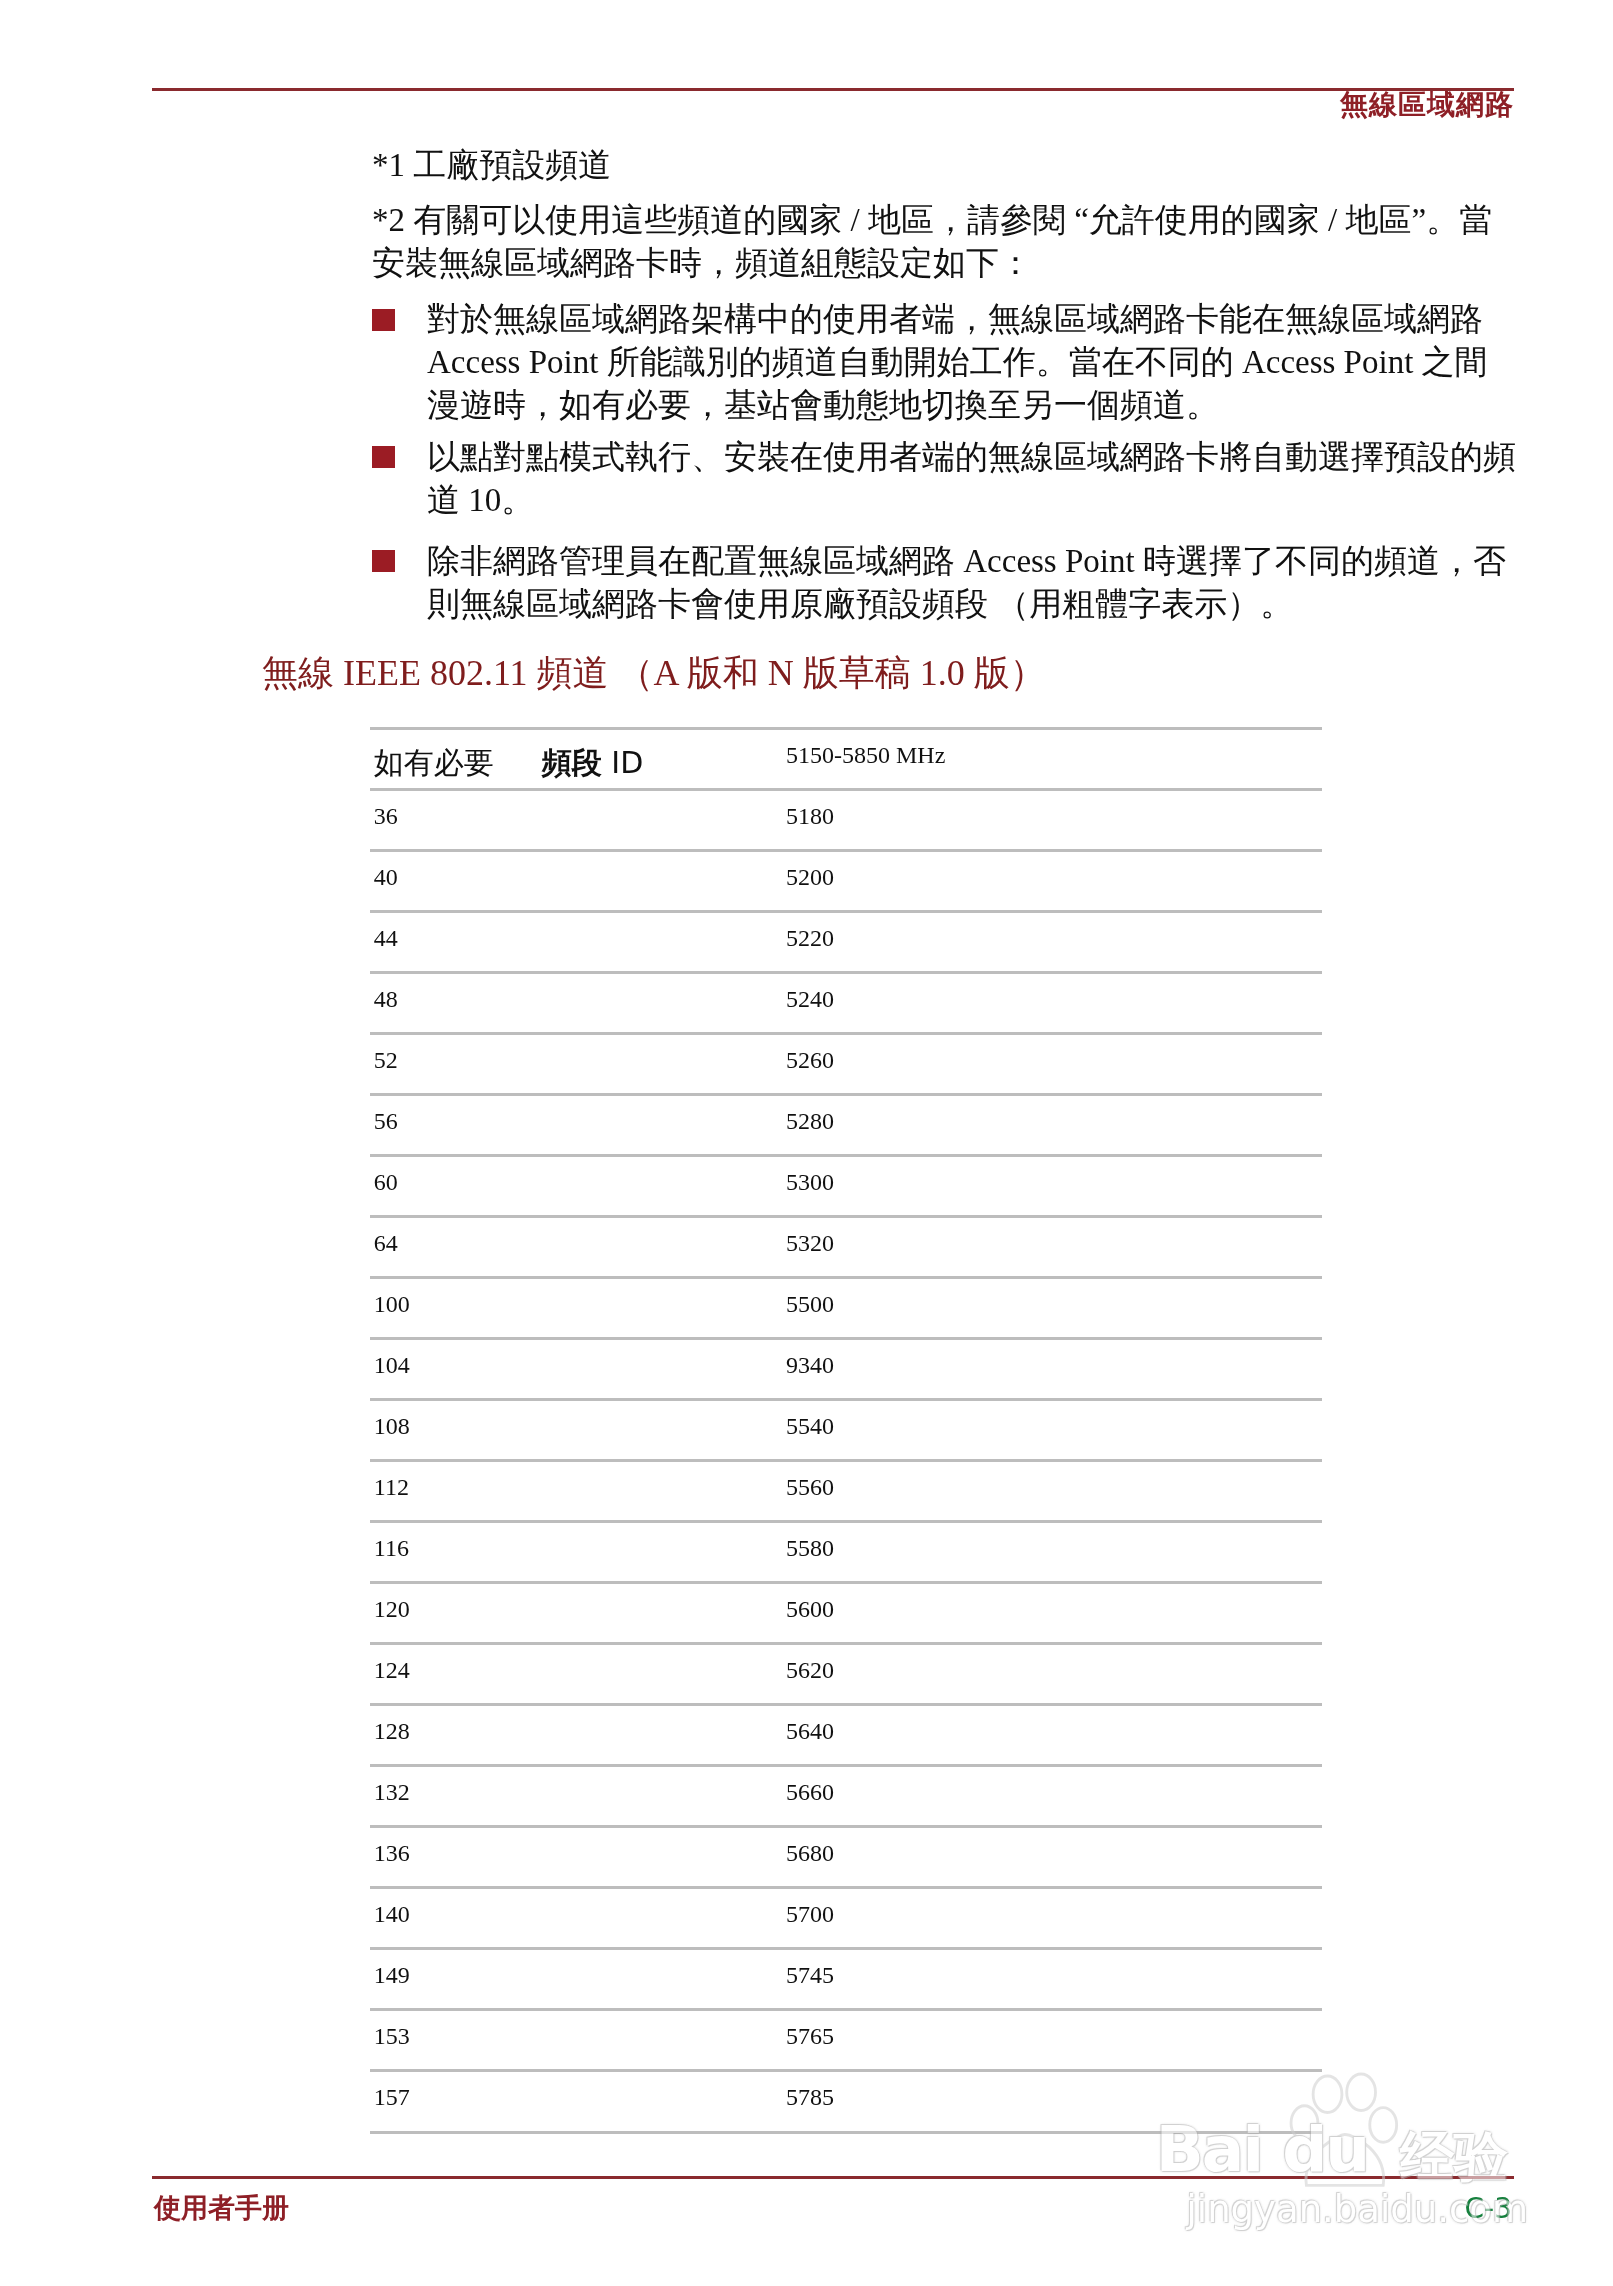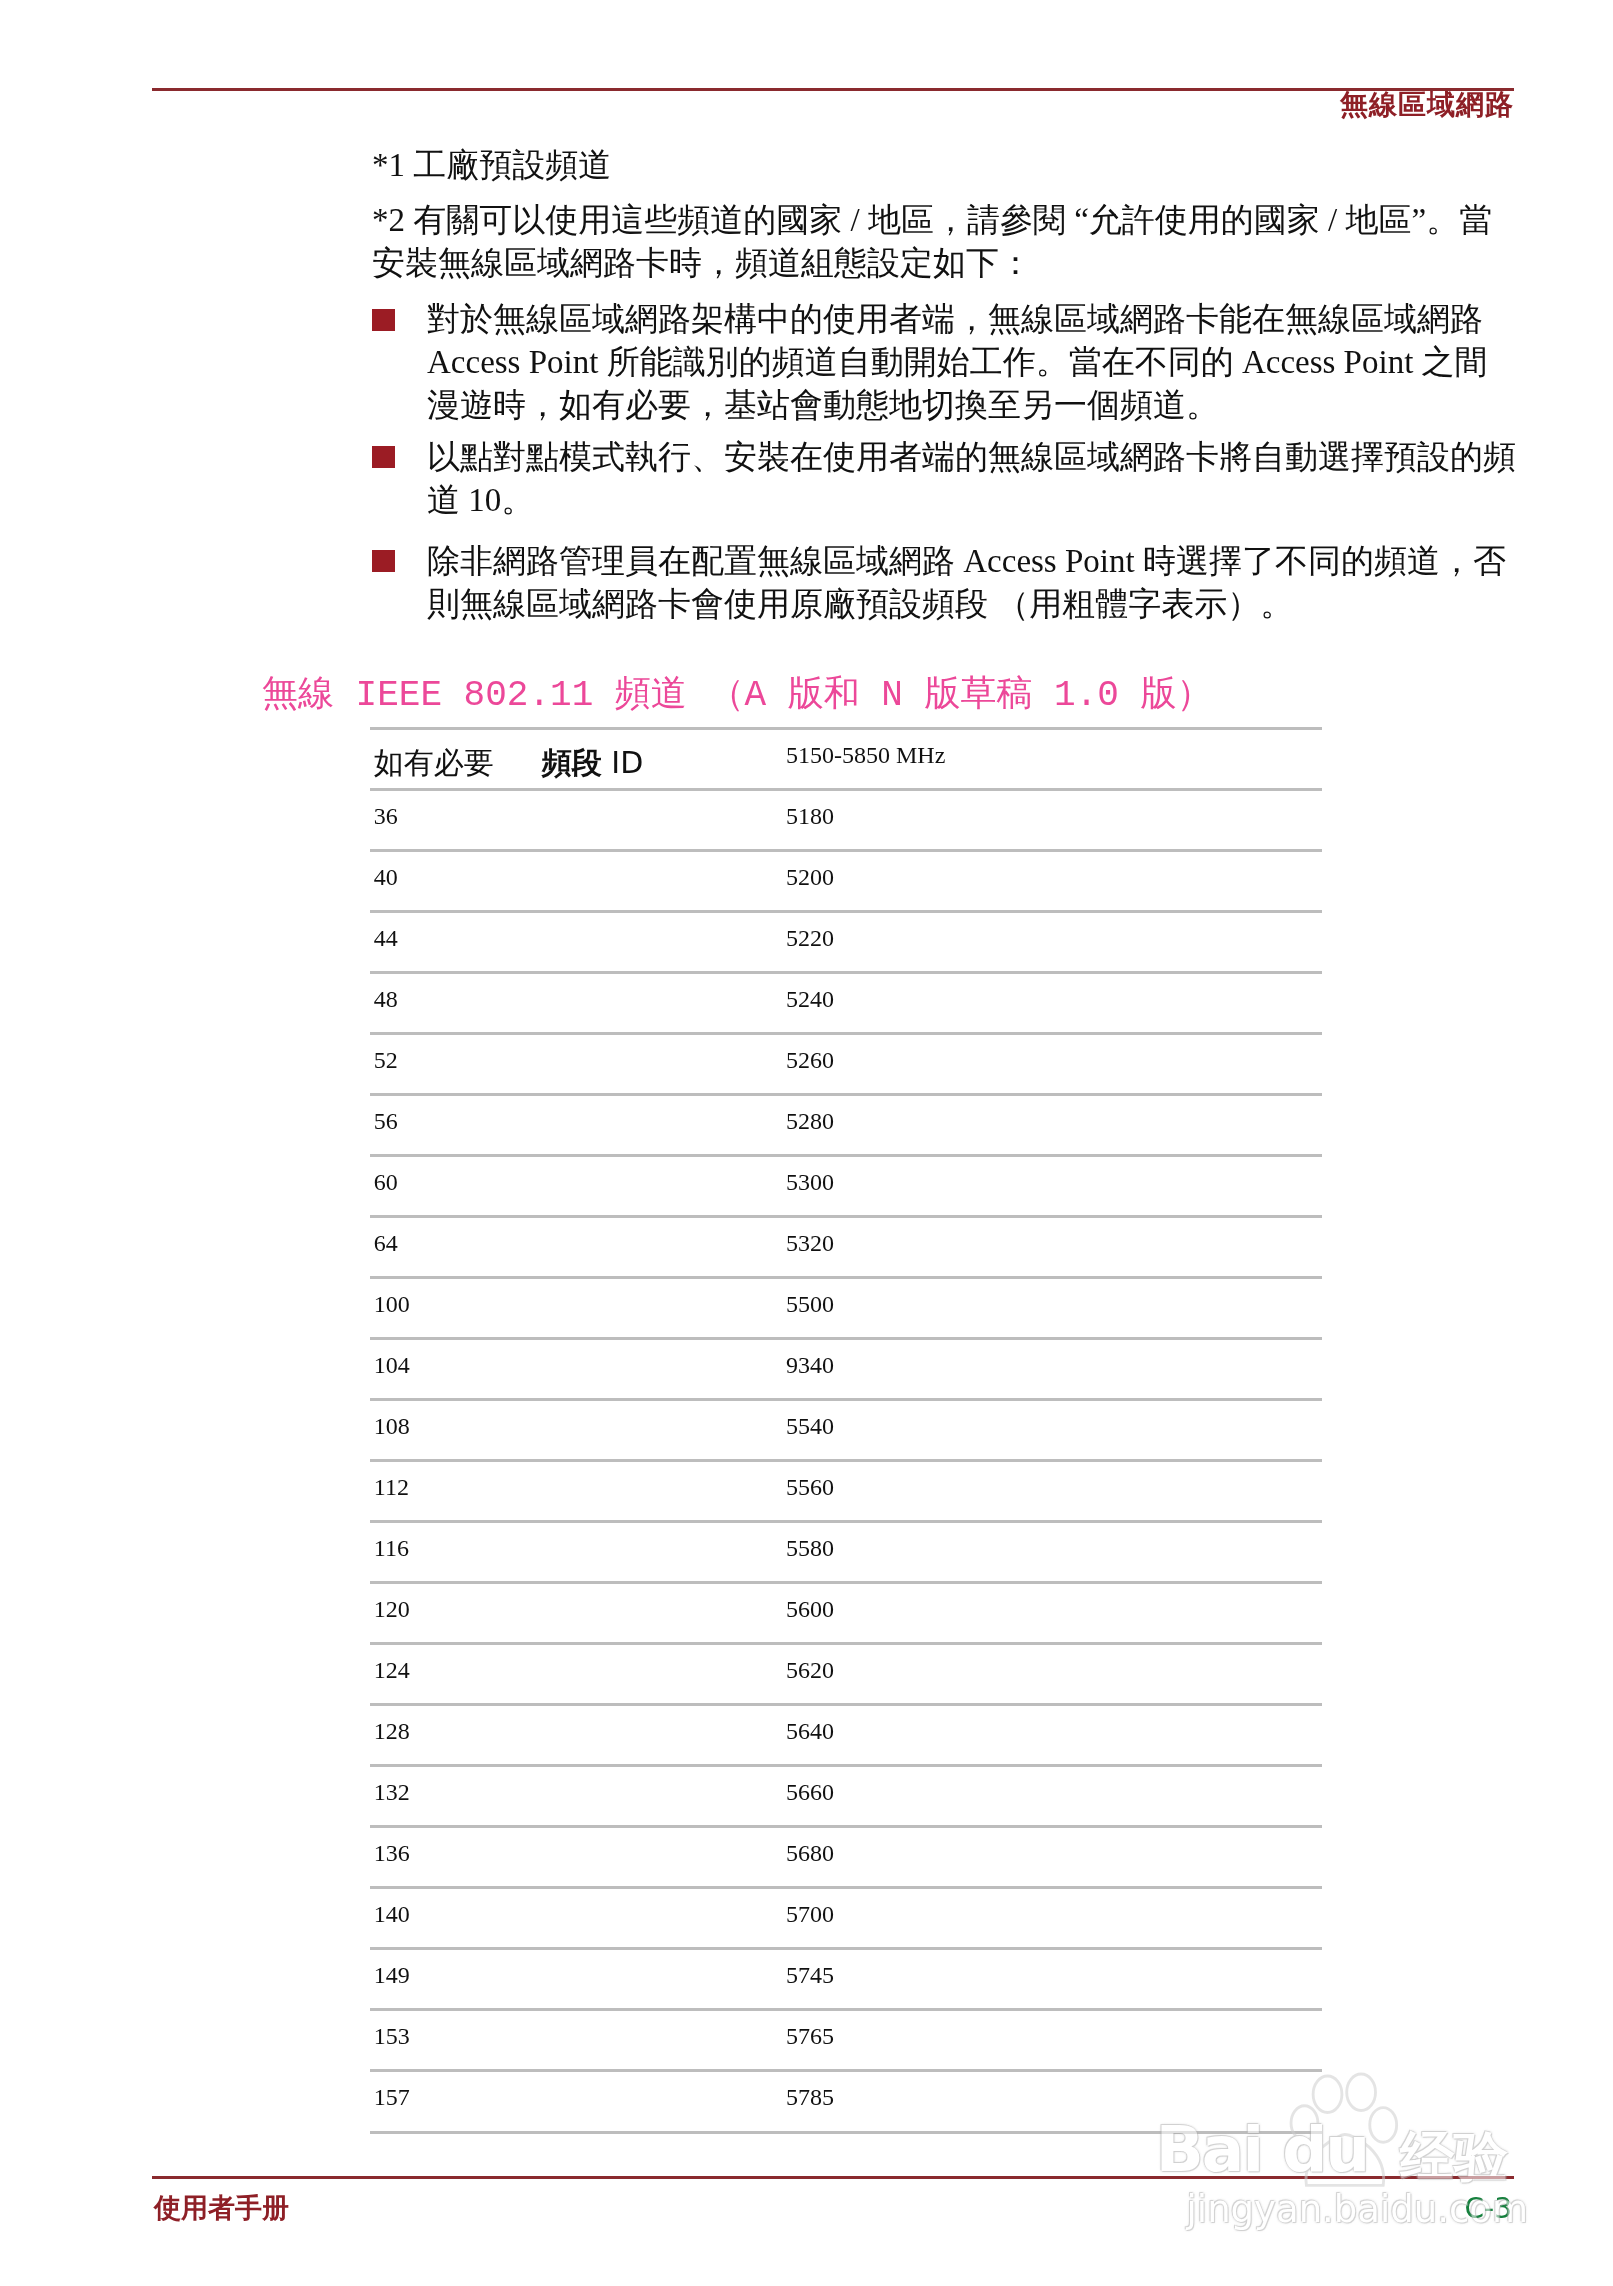--- a/index.html
+++ b/index.html
@@ -23,22 +23,22 @@
   .note1 { top: 144px; }
   .note2 { top: 199px; }
 
   .bullets { position: absolute; left: 372px; top: 298px; width: 1148px; margin: 0; padding: 0; list-style: none; }
   .bullet { position: relative; padding-left: 55px; margin-bottom: 8.6px; }
   .bullet + .bullet.b3 { margin-top: 18px; }
   .bullet-square { position: absolute; left: 0; top: 10.6px; width: 23px; height: 22px; background: #9b1c24; }
 
   .section-heading {
     position: absolute; left: 262px; top: 649px;
-    font-family: Liberation Mono, monospace;
-    font-size: 36px; color: #ec4899; letter-spacing: 0px; margin-top: 20px;
+    font-family: Liberation Serif, serif;
+    font-size: 36px; color: #7f1d1d; letter-spacing: 0px;
   }
 
   .table { position: absolute; left: 370px; top: 727px; width: 952px; }
   .trow { position: relative; height: 61px; border-top: 3.8px solid #bdbdbd; box-sizing: border-box; }
   .trow:last-child { border-bottom: 3.8px solid #bdbdbd; height: 65px; }
   .cell {
     position: absolute; top: 11.5px;
     font-family: Liberation Serif, serif; font-size: 24px; color: #111;
   }
   .c1 { left: 3.8px; }

